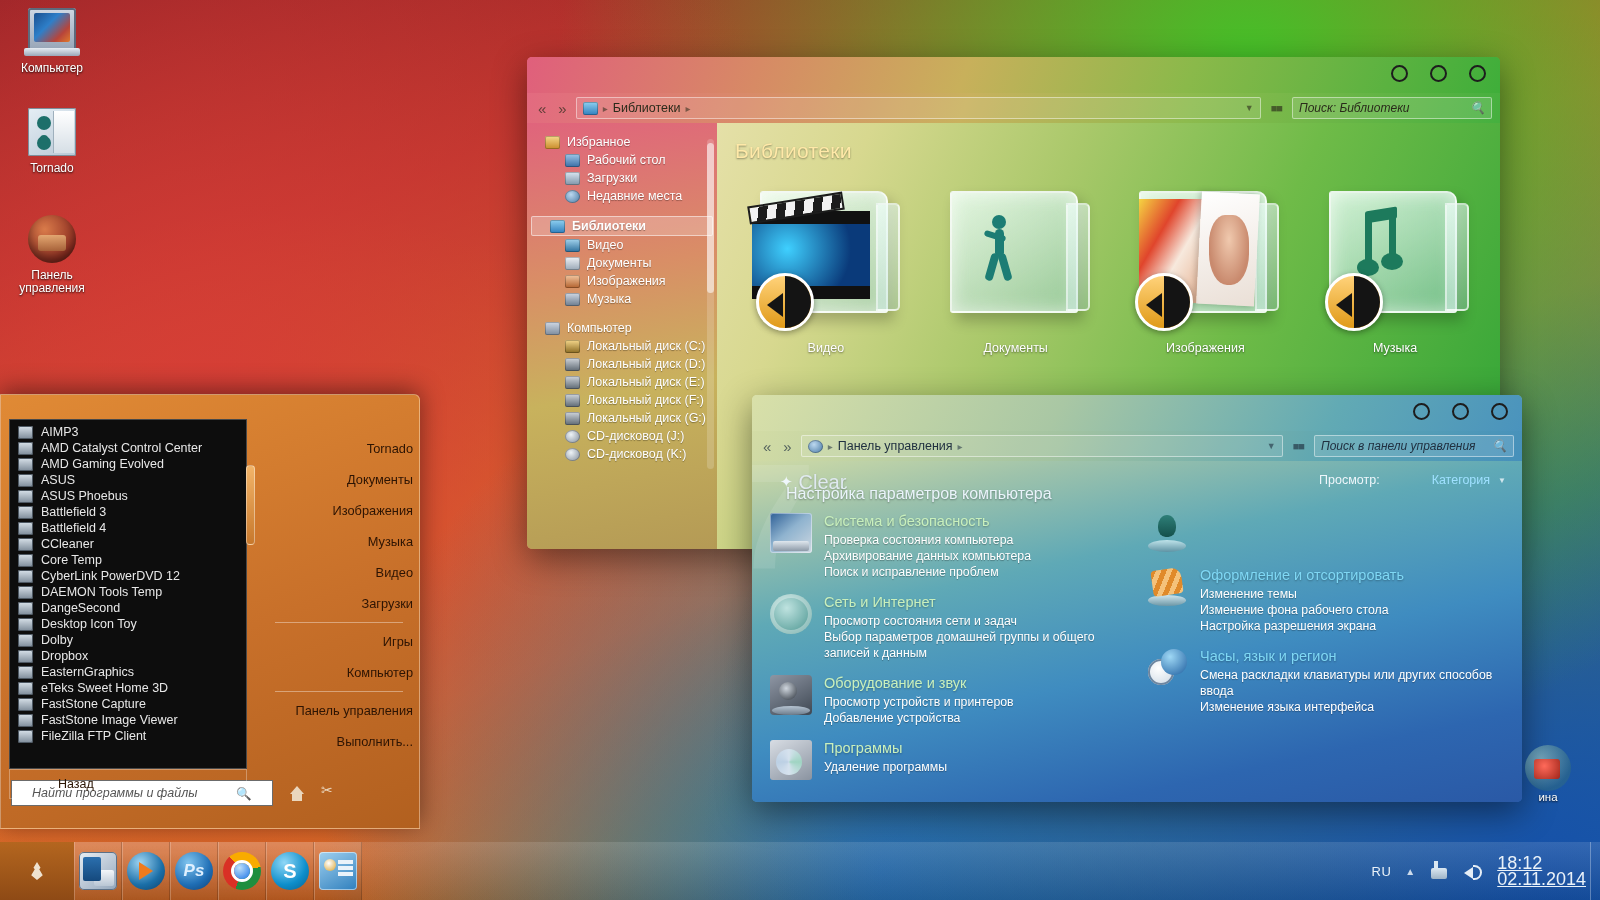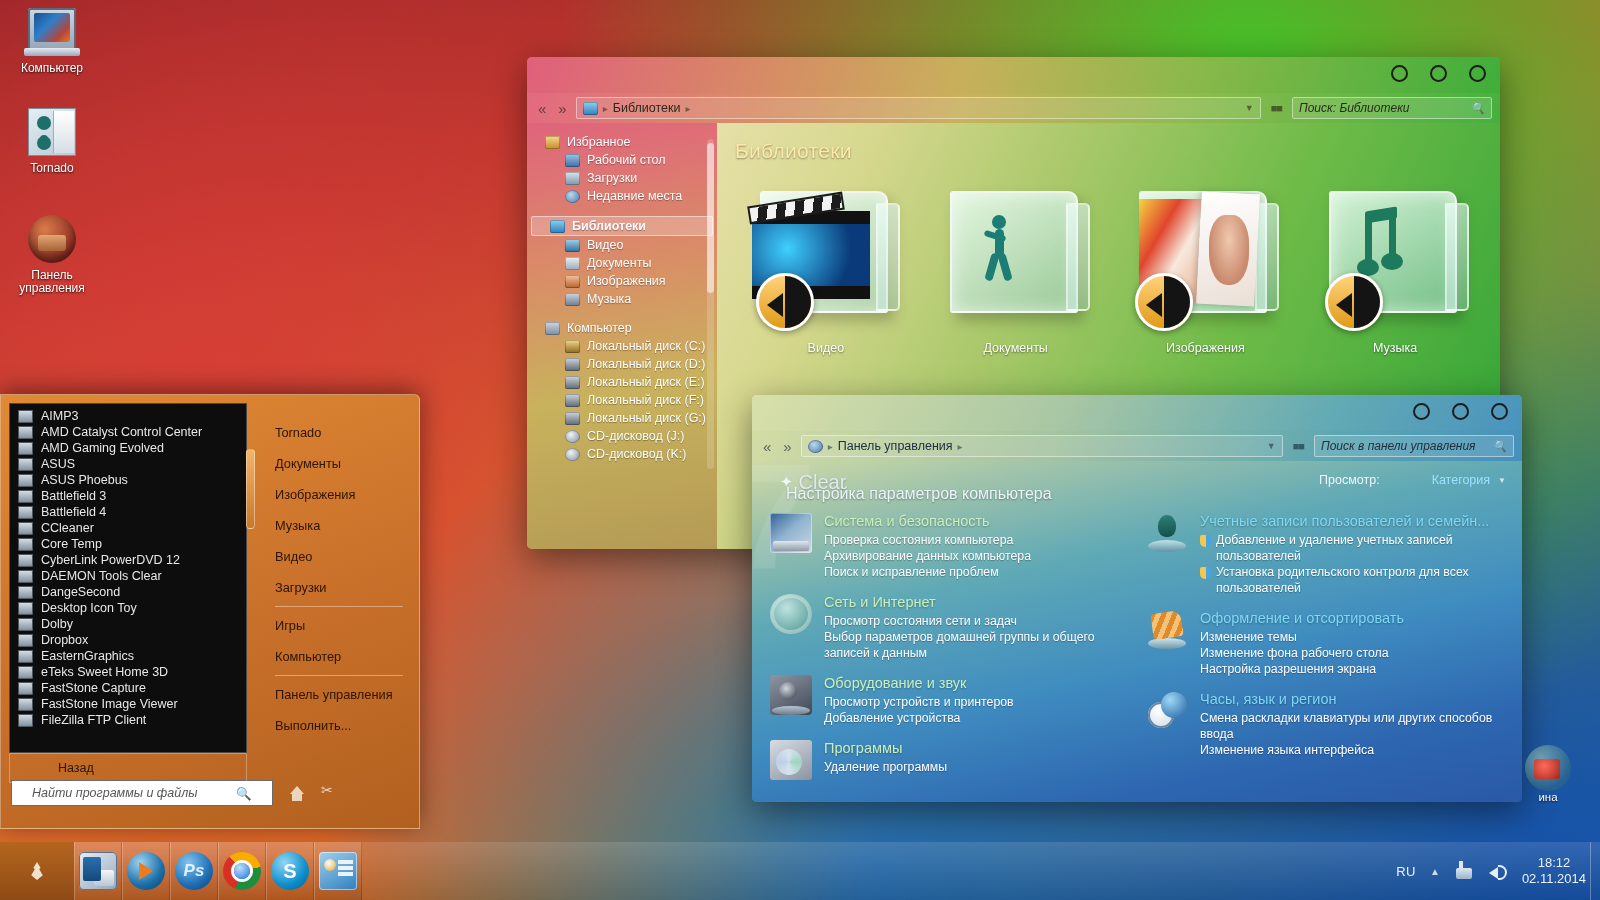--- a/index.html
+++ b/index.html
@@ -212,21 +212,21 @@
      text-shadow:0 1px 1px rgba(0,0,0,.3);}
   .cat-txt a.shield { padding-left:16px; position:relative;}
   .cat-txt a.shield:before{content:"";position:absolute;left:0;top:3px;width:11px;height:12px;
      background:linear-gradient(90deg,#f2c94c 50%,#4ca3e0 50%);border-radius:2px 2px 5px 5px;}
 
   
   #start { position:absolute; left:0; top:394px; width:420px; height:435px;
      background:linear-gradient(160deg,#e08a35,#c8702a 55%,#b2601f);
      border:1px solid rgba(255,255,255,.35); border-radius:0 6px 0 0;
      box-shadow:0 -4px 24px rgba(0,0,0,.45);}
-  .sm-body { display:flex; height:370px; padding:8px 6px 0 8px;}
+  .sm-body { display:flex; height:370px; padding:24px 6px 0 8px;text-align:right;}
   .sm-left { width:238px; position:relative;}
   .sm-progs { height:350px; background:#0d0d0d; border:1px solid rgba(255,255,255,.25);
      overflow:hidden; position:relative; padding:4px 0;}
   .pitem { display:flex; align-items:center; gap:8px; padding:1px 8px; color:#e8e8e8; font-size:12.5px;}
   .pico { width:15px;height:13px;flex:none;border-radius:2px;
      background:linear-gradient(#d9e2ea,#7d8b99); box-shadow:inset 0 0 0 1px #4d5863;}
   .sm-back { height:30px; border:1px solid rgba(255,255,255,.3);
      display:flex; align-items:center; padding-left:48px; color:#2c1605; font-size:12.5px;}
   .sm-scroll{position:absolute;right:-8px;top:46px;width:9px;height:220px;}
   .sm-scroll i{position:absolute;top:0;width:9px;height:80px;border-radius:4px;
@@ -285,21 +285,21 @@
   .tray .lang { font-size:13px; letter-spacing:.5px;}
   .tray .arrow { font-size:10px; opacity:.85;}
   .tr-ico { width:20px;height:18px; position:relative;}
   .tr-net:after{content:"";position:absolute;left:2px;bottom:1px;width:16px;height:11px;
      background:linear-gradient(#dbe8f2,#9fb4c7); border-radius:2px;}
   .tr-net:before{content:"";position:absolute;left:5px;top:-1px;width:4px;height:8px;background:#dbe8f2;}
   .tr-vol:after{content:"";position:absolute;left:1px;top:5px;width:0;height:0;
      border-top:6px solid transparent;border-bottom:6px solid transparent;border-right:9px solid #e6eef6;}
   .tr-vol:before{content:"";position:absolute;right:1px;top:3px;width:7px;height:11px;
      border:2px solid #e6eef6;border-left:0;border-radius:0 9px 9px 0;}
-  .clock { text-align:center; line-height:16px; font-size:13px; }
+  .clock { line-height:16px; font-size:18px;text-decoration:underline; }
   .showdesk { position:absolute; right:0; bottom:0; width:10px; height:58px;
      border-left:1px solid rgba(255,255,255,.3);}
 
   .smallbin { position:absolute; left:1500px; top:745px; width:96px; text-align:center; }
   .smallbin .g { width:46px;height:46px;margin:0 auto;border-radius:50%;
      background:radial-gradient(circle at 35% 30%, rgba(180,220,200,.55), rgba(60,120,110,.35) 70%);
      position:relative; overflow:hidden;}
   .smallbin .g:after{content:"";position:absolute;left:9px;top:14px;width:26px;height:20px;
      background:radial-gradient(circle at 40% 35%,#ff6a5a,#a0251a);border-radius:3px;}
   .smallbin span{display:block;color:#fff;font-size:11.5px;text-shadow:0 1px 2px rgba(0,0,0,.8);}
@@ -562,25 +562,20 @@
             <a>Удаление программы</a>
           </div>
         </div>
 
       </div>
 
       <div class="cp-col right">
 
         <div class="cat">
           <div class="cat-ico ci-usr"></div>
-          <div class="cat-txt">
-            <h3>Учетные записи пользователей и семейн...</h3>
-            <a class="shield">Добавление и удаление учетных записей пользователей</a>
-            <a class="shield">Установка родительского контроля для всех пользователей</a>
-          </div>
         </div>
 
         <div class="cat">
           <div class="cat-ico ci-pers"></div>
           <div class="cat-txt">
             <h3>Оформление и отсортировать</h3>
             <a>Изменение темы</a>
             <a>Изменение фона рабочего стола</a>
             <a>Настройка разрешения экрана</a>
           </div>
@@ -644,21 +639,21 @@
         <div class="pitem">
             <i class="pico"></i>
             <span>Core Temp</span>
           </div>
         <div class="pitem">
             <i class="pico"></i>
             <span>CyberLink PowerDVD 12</span>
           </div>
         <div class="pitem">
             <i class="pico"></i>
-            <span>DAEMON Tools Clear</span>
+            <span>DAEMON Tools Temp</span>
           </div>
         <div class="pitem">
             <i class="pico"></i>
             <span>DangeSecond</span>
           </div>
         <div class="pitem">
             <i class="pico"></i>
             <span>Desktop Icon Toy</span>
           </div>
         <div class="pitem">

